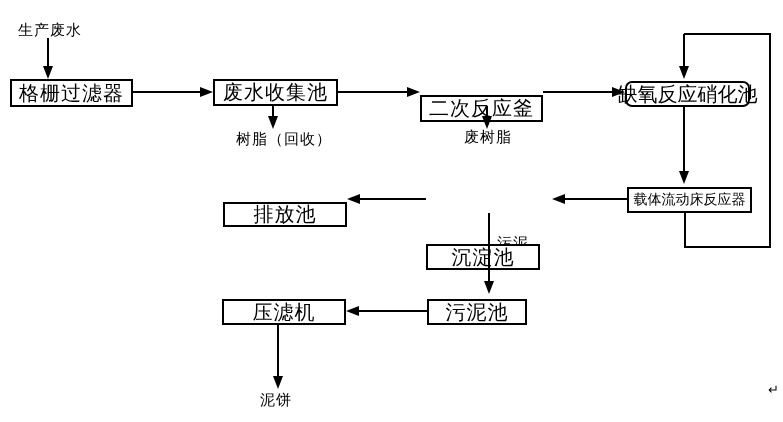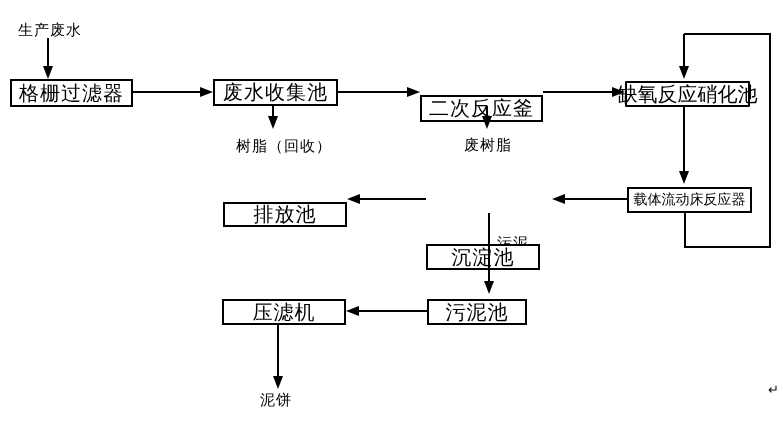--- a/index.html
+++ b/index.html
@@ -5,37 +5,37 @@
   html,body{margin:0;padding:0;background:#fff;}
   #canvas{
     position:relative;width:783px;height:422px;background:#fff;overflow:hidden;
     font-family:"Liberation Sans",sans-serif;color:#000;
   }
   .box{
     position:absolute;border:2px solid #000;background:#fff;
     display:flex;align-items:center;justify-content:center;
     font-size:20px;letter-spacing:1px;white-space:nowrap;box-sizing:border-box;
   }
-  .box.rounded{border-radius:1px;}
+  .box.rounded{border-radius:7px;}
   .lbl{position:absolute;font-size:15px;letter-spacing:1px;white-space:nowrap;}
   .line{position:absolute;background:#000;}
   .ah{position:absolute;width:0;height:0;}
   .ah-right{border-top:5px solid transparent;border-bottom:5px solid transparent;border-left:13px solid #000;}
   .ah-left{border-top:5px solid transparent;border-bottom:5px solid transparent;border-right:13px solid #000;}
   .ah-down{border-left:5px solid transparent;border-right:5px solid transparent;border-top:13px solid #000;}
   .retmark{position:absolute;font-size:13px;}
 </style>
 </head>
 <body>
 
 <div id="canvas">
 
   <span class="lbl" style="left:18px;top:21px;">生产废水</span>
-  <span class="lbl" style="left:236px;top:130px;margin-top:7px;">树脂（回收）</span>
-  <span class="lbl" style="left:464px;top:136px;">废树脂</span>
+  <span class="lbl" style="left:236px;top:130px;">树脂（回收）</span>
+  <span class="lbl" style="left:464px;top:128px;">废树脂</span>
   <span class="lbl" style="left:497px;top:234px;">污泥</span>
   <span class="lbl" style="left:260px;top:391px;">泥饼</span>
   <span class="retmark" style="left:768px;top:382px;">↵</span>
 
   <div class="box" style="left:10px;top:79px;width:123px;height:28px;">格栅过滤器</div>
   <div class="box" style="left:213px;top:79px;width:125px;height:27px;">废水收集池</div>
   <div class="box" style="left:420px;top:95px;width:123px;height:27px;">二次反应釜</div>
   <div class="box rounded" style="left:625px;top:81px;width:125px;height:26px;letter-spacing:0;">缺氧反应硝化池</div>
 
   <div class="box" style="left:627px;top:187px;width:125px;height:26px;letter-spacing:0;font-size:14px;">载体流动床反应器</div>

